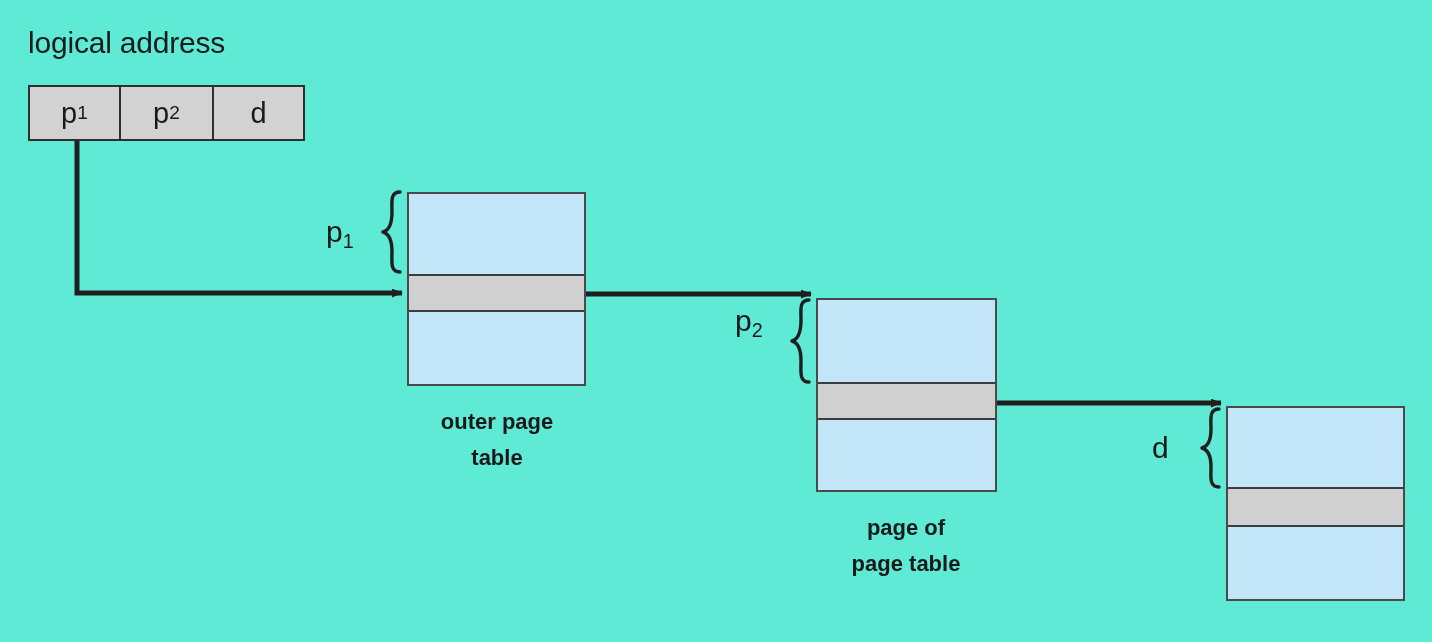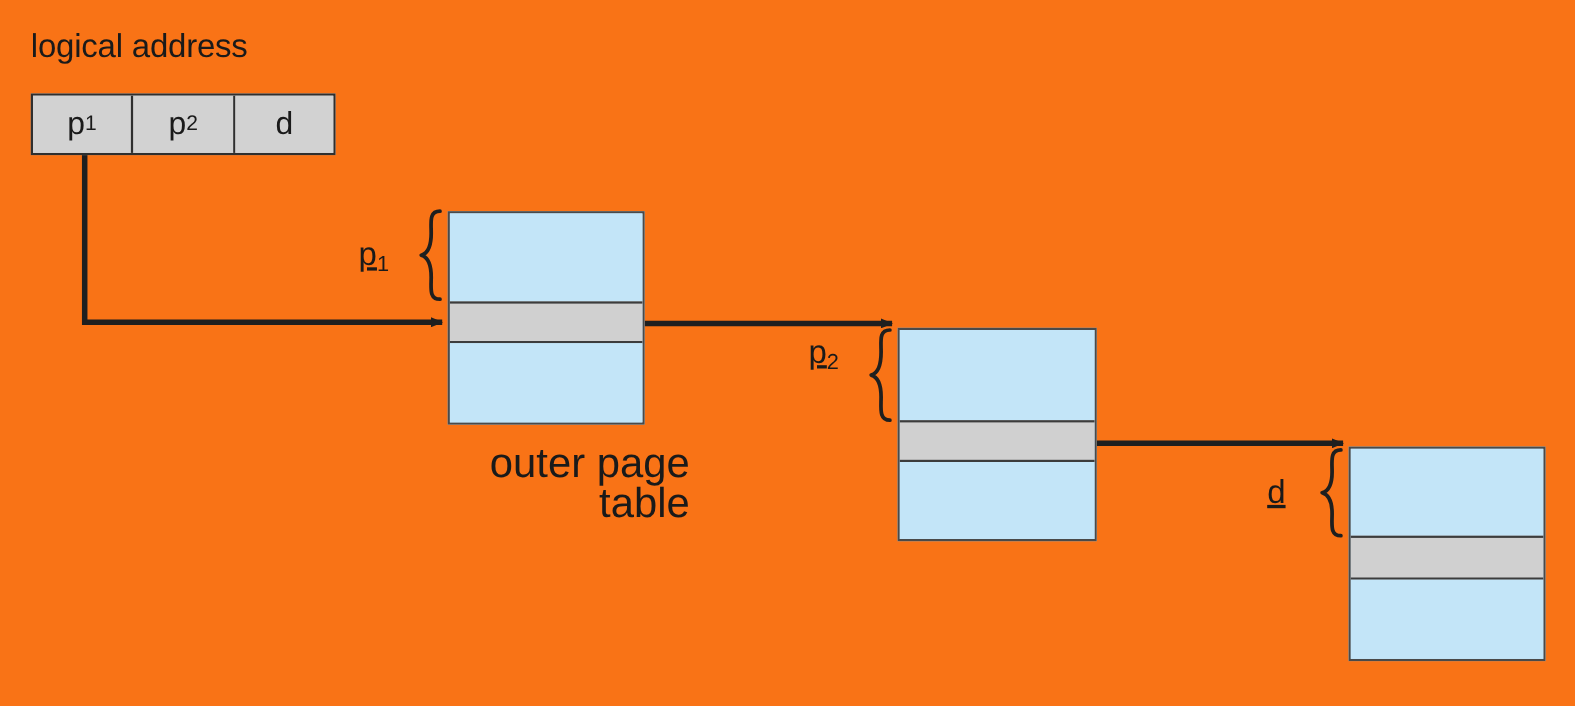--- a/index.html
+++ b/index.html
@@ -8,21 +8,21 @@
     background: #ffffff;
   }
   body {
     font-family: "Liberation Sans", sans-serif;
     color: #1a1a1a;
   }
   #diagram-root {
     position: relative;
     width: 1432px;
     height: 642px;
-    background: #f97316;
+    background: #5eead4;
     overflow: hidden;
   }
   svg.layer {
     position: absolute;
     left: 0;
     top: 0;
     width: 1432px;
     height: 642px;
     pointer-events: none;
   }
@@ -86,33 +86,33 @@
   #page-of-page-table .seg-mid { height: 38px; }
   #page-of-page-table .seg-bot { height: 70px; }
 
   #memory-frame { left: 1226px; top: 406px; width: 179px; height: 195px; }
   #memory-frame .seg-top { height: 79px; }
   #memory-frame .seg-mid { height: 40px; }
   #memory-frame .seg-bot { height: 72px; }
 
   
   .caption {
-    font-size: 38px;
+    font-size: 22px;
     line-height: 36px;
-    text-align: right;
+    text-align: center;
     white-space: pre-line;
+    font-weight: bold;
   }
   #outer-page-table-caption { left: 367px; top: 404px; width: 260px; }
   #page-of-page-table-caption { left: 776px; top: 510px; width: 260px; }
 
   
   .brace-label {
     font-size: 30px;
     white-space: nowrap;
-    text-decoration: underline;
   }
   #label-p1 { left: 326px; top: 215px; }
   #label-p2 { left: 735px; top: 304px; }
   #label-d  { left: 1152px; top: 431px; }
 </style>
 </head>
 <body>
 
 <div id="diagram-root">
 
@@ -184,20 +184,22 @@
   </div>
   <div class="abs caption" id="outer-page-table-caption">outer page
 table</div>
   <div class="abs brace-label" id="label-p1"><span>p</span><span class="sub">1</span></div>
 
   <div class="abs mem-block" id="page-of-page-table">
     <div class="mem-seg blue seg-top"></div>
     <div class="mem-seg gray seg-mid"></div>
     <div class="mem-seg blue seg-bot"></div>
   </div>
+  <div class="abs caption" id="page-of-page-table-caption">page of
+page table</div>
   <div class="abs brace-label" id="label-p2"><span>p</span><span class="sub">2</span></div>
 
   <div class="abs mem-block" id="memory-frame">
     <div class="mem-seg blue seg-top"></div>
     <div class="mem-seg gray seg-mid"></div>
     <div class="mem-seg blue seg-bot"></div>
   </div>
   <div class="abs brace-label" id="label-d"><span>d</span><span class="sub"></span></div>
 
 </div>

